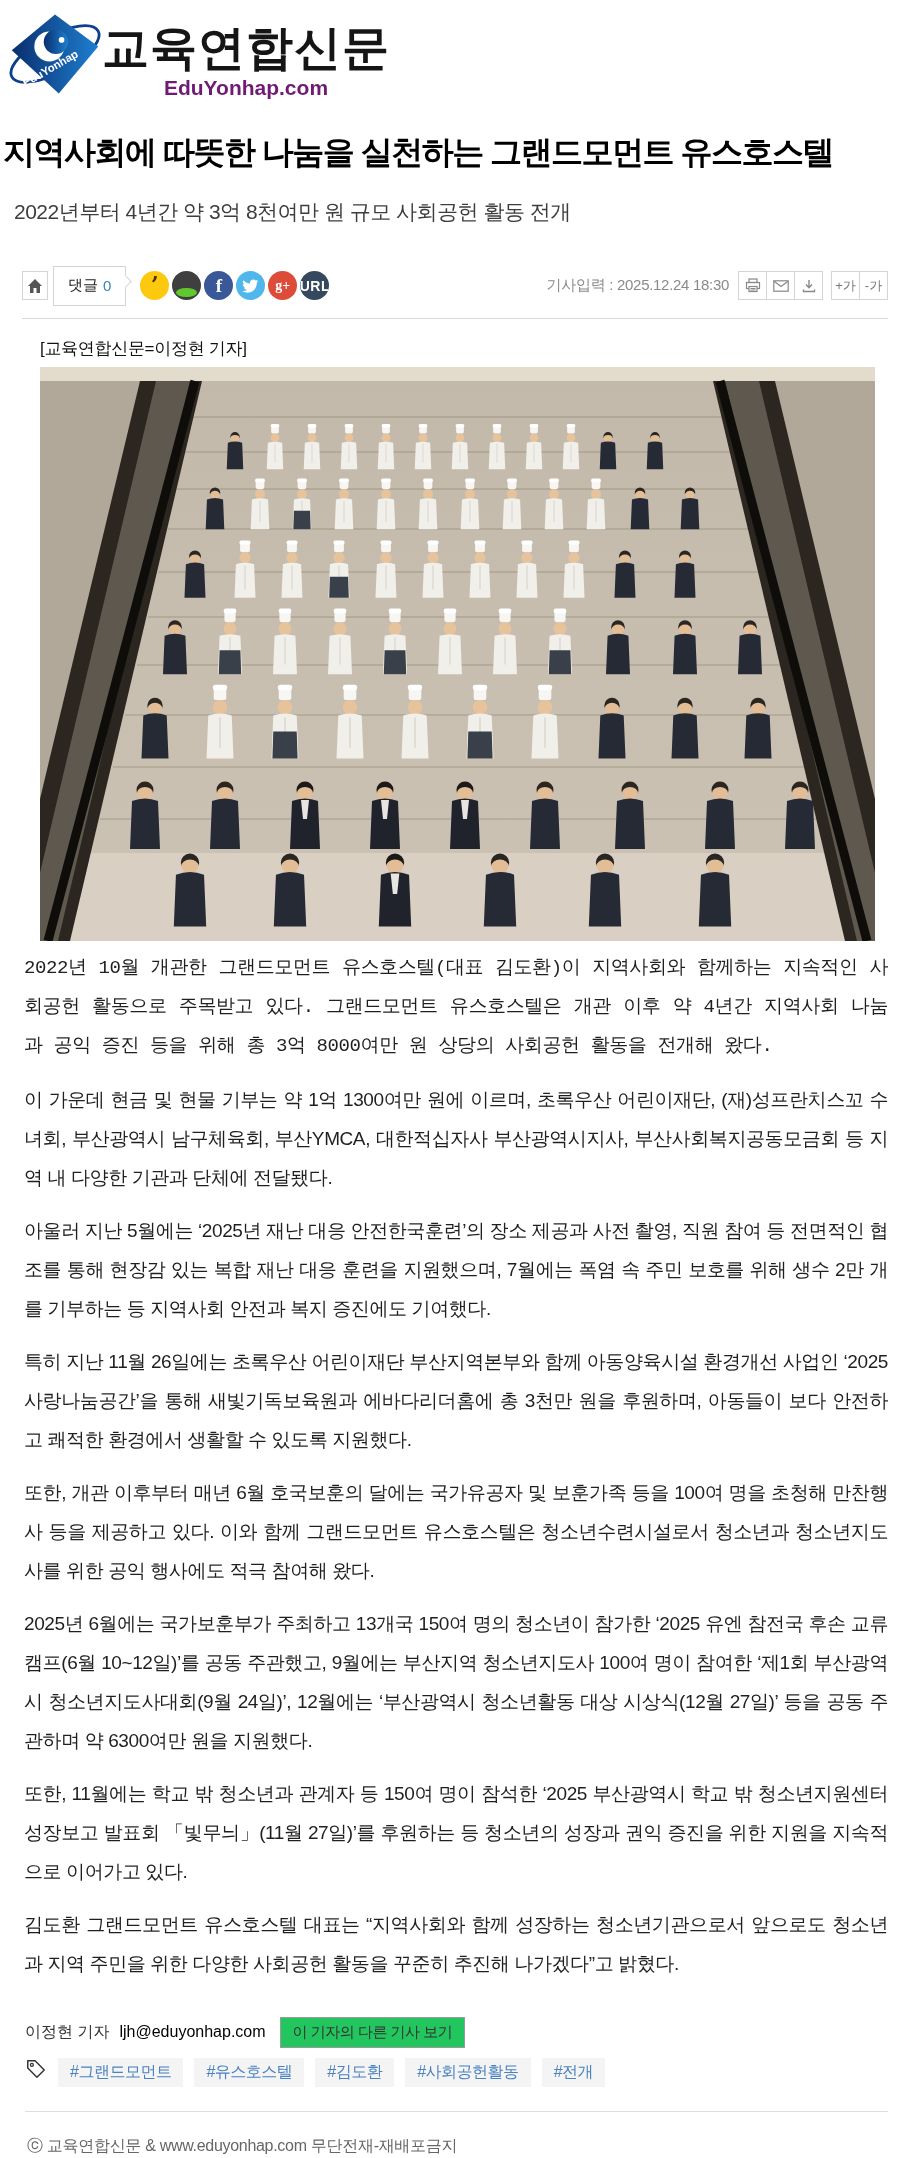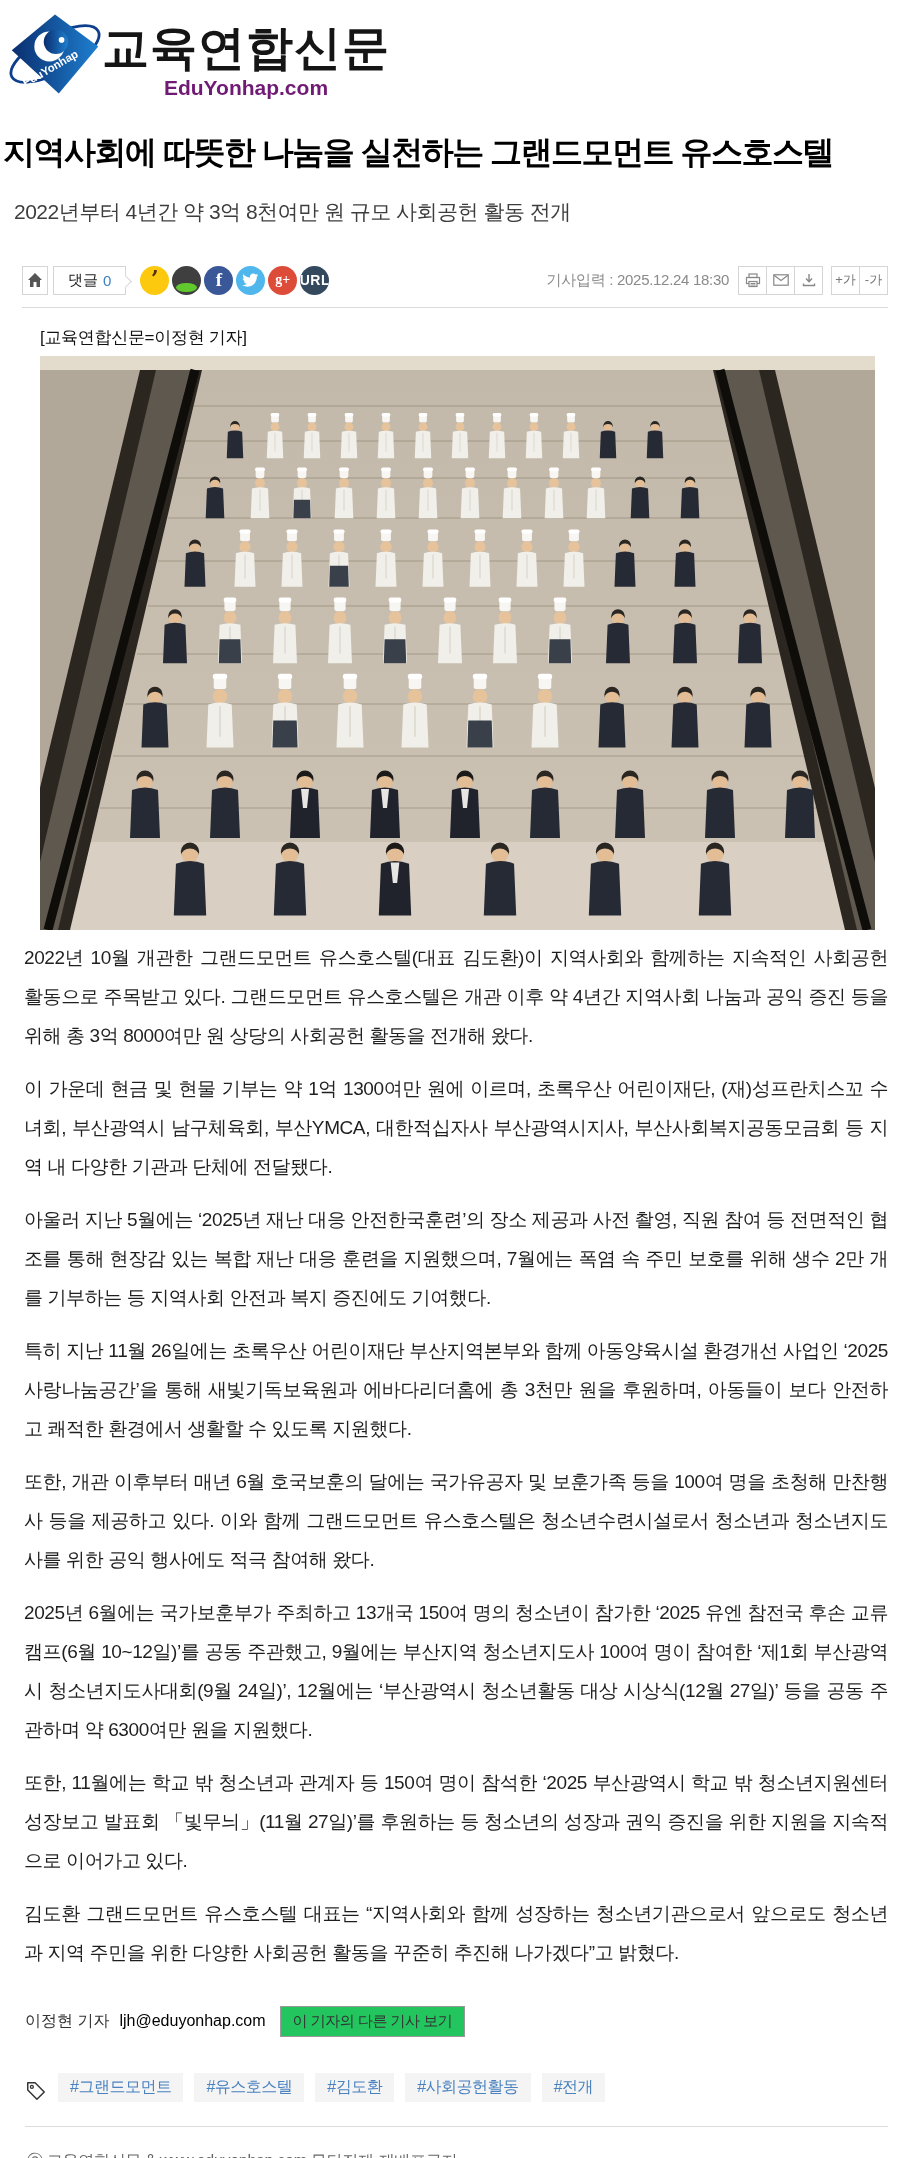--- a/index.html
+++ b/index.html
@@ -19,21 +19,21 @@
   .article-title { font-size:32px; font-weight:700; color:#000; letter-spacing:-1.5px;
     margin:30px 12px 0 3px; line-height:1.3; }
   .article-subtitle { font-size:21px; font-weight:400; color:#3d3d3d; letter-spacing:-0.5px;
     margin:24px 12px 0 14px; line-height:1.35; }
   
   .toolbar { margin:40px 25px 0 22px; padding-bottom:12px; border-bottom:1px solid #d9d9d9;
     display:flex; justify-content:space-between; align-items:center; }
   .tb-left { display:flex; align-items:center; }
   .icon-btn-sq { width:26px; height:29px; border:1px solid #d5d5d5; background:#fff;
     display:flex; align-items:center; justify-content:center; cursor:pointer; }
-  .comment-btn { position:relative; margin-left:5px; height:29px; min-width:70px; padding:0 14px;
+  .comment-btn { position:relative; margin-left:5px; height:40px; min-width:70px; padding:0 14px;
     border:1px solid #d5d5d5; background:#fff; font-size:15px; color:#222;
     display:flex; align-items:center; justify-content:center; gap:5px; cursor:pointer; }
   .comment-btn::after { content:""; position:absolute; right:-5px; top:10px; width:8px; height:8px;
     background:#fff; border-top:1px solid #d5d5d5; border-right:1px solid #d5d5d5; transform:rotate(45deg); }
   .comment-count { color:#3b82c4; }
   .sns { display:flex; margin-left:14px; gap:3px; }
   .sns-circle { width:29px; height:29px; border-radius:50%; display:flex; align-items:center;
     justify-content:center; cursor:pointer; position:relative; overflow:hidden; border:none; }
   .sns-kakao { background:#fdc90f; }
   .sns-kakao .comma { font-family:"DejaVu Serif",serif; font-size:22px; font-weight:bold; color:#52300f; line-height:1; margin-top:-4px; }
@@ -50,29 +50,29 @@
   .btn-group + .btn-group { margin-left:9px; }
   .tool-btn { width:29px; height:29px; border:1px solid #d5d5d5; background:#fff; cursor:pointer;
     display:flex; align-items:center; justify-content:center; margin-left:-1px; font-size:13px; color:#777; }
   
   .byline { margin:18px 40px 7px 40px; font-size:17px; color:#111; letter-spacing:-0.3px; }
   .photo-figure { margin:0 38px 0 40px; width:835px; height:574px; line-height:0; }
   
   .article-body { margin:0 25px 0 24px; }
   .article-body p { font-size:19px; line-height:39px; color:#1f1f1f; text-align:justify;
     letter-spacing:-0.4px; margin-top:14px; }
-  .article-body p:first-child { margin-top:8px; }
+  .article-body p:first-child { margin-top:8px;font-family:Liberation Mono, monospace; }
   
   .reporter-row { margin:34px 25px 0 25px; display:flex; align-items:center; }
   .reporter-name { font-size:16px; color:#333; }
   .reporter-email { font-size:16px; color:#000000; margin-left:10px; text-decoration:none; cursor:pointer; }
   .other-articles-btn { margin-left:14px; border:1px solid #9a9a9a; background:#22c55e; color:#333;
     font-size:15px; padding:5px 12px; cursor:pointer; letter-spacing:-0.5px;text-align:center; }
   
-  .tags-row { margin:36px 25px 0 25px; display:flex; align-items:flex-end; gap:11px; }
+  .tags-row { margin:10px 25px 0 25px; display:flex; align-items:flex-start; gap:11px; }
   .tag-icon { width:22px; height:22px; flex:0 0 auto; }
   .tag-chip { background:#f4f4f4; color:#4a82c0; font-size:16px; letter-spacing:-0.5px;
     padding:4px 12px; text-decoration:none; cursor:pointer; white-space:nowrap; }
   
   .bottom-rule { margin:24px 25px 0 25px; border:none; border-top:1px solid #ddd; }
   .copyright { margin:24px 25px 40px 27px; font-size:16px; color:#666; letter-spacing:-0.3px; }
 </style>
 </head>
 <body>
 

